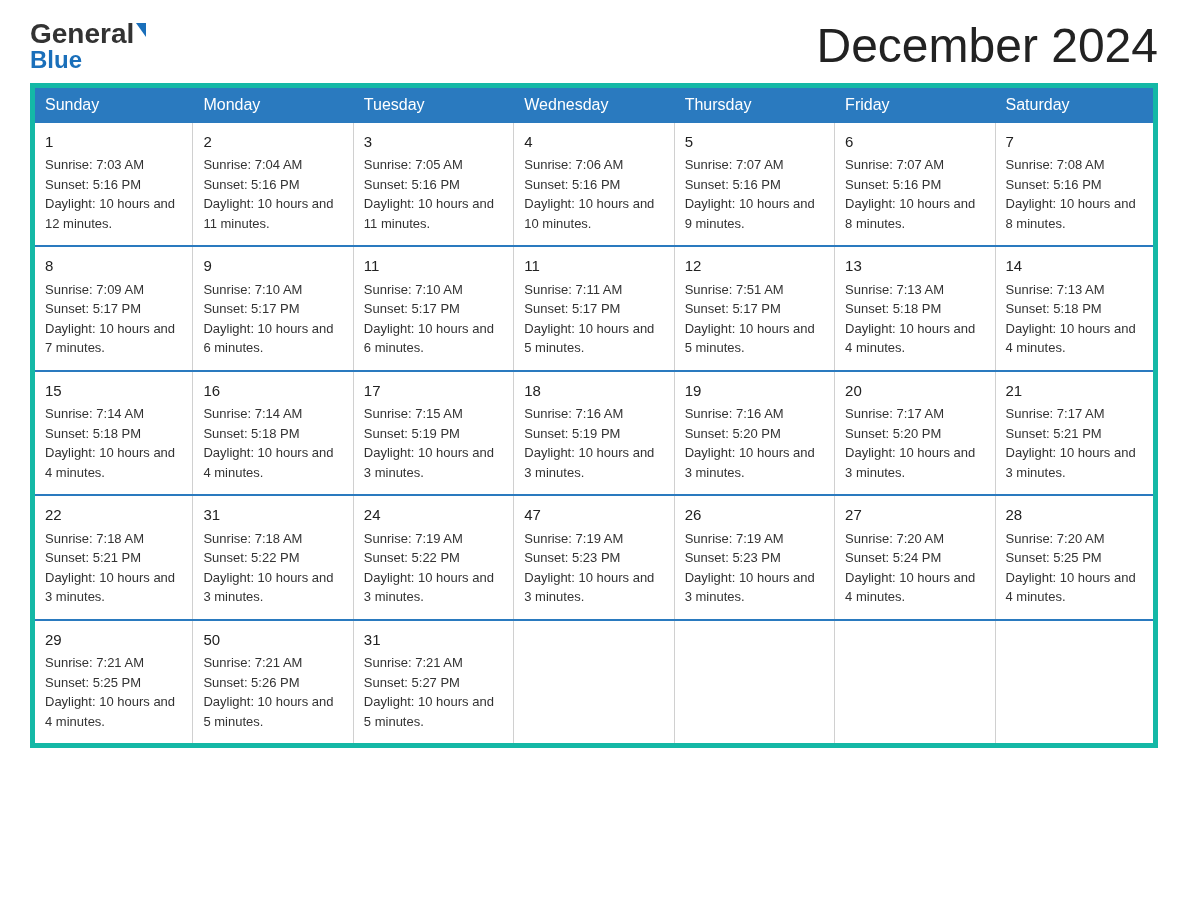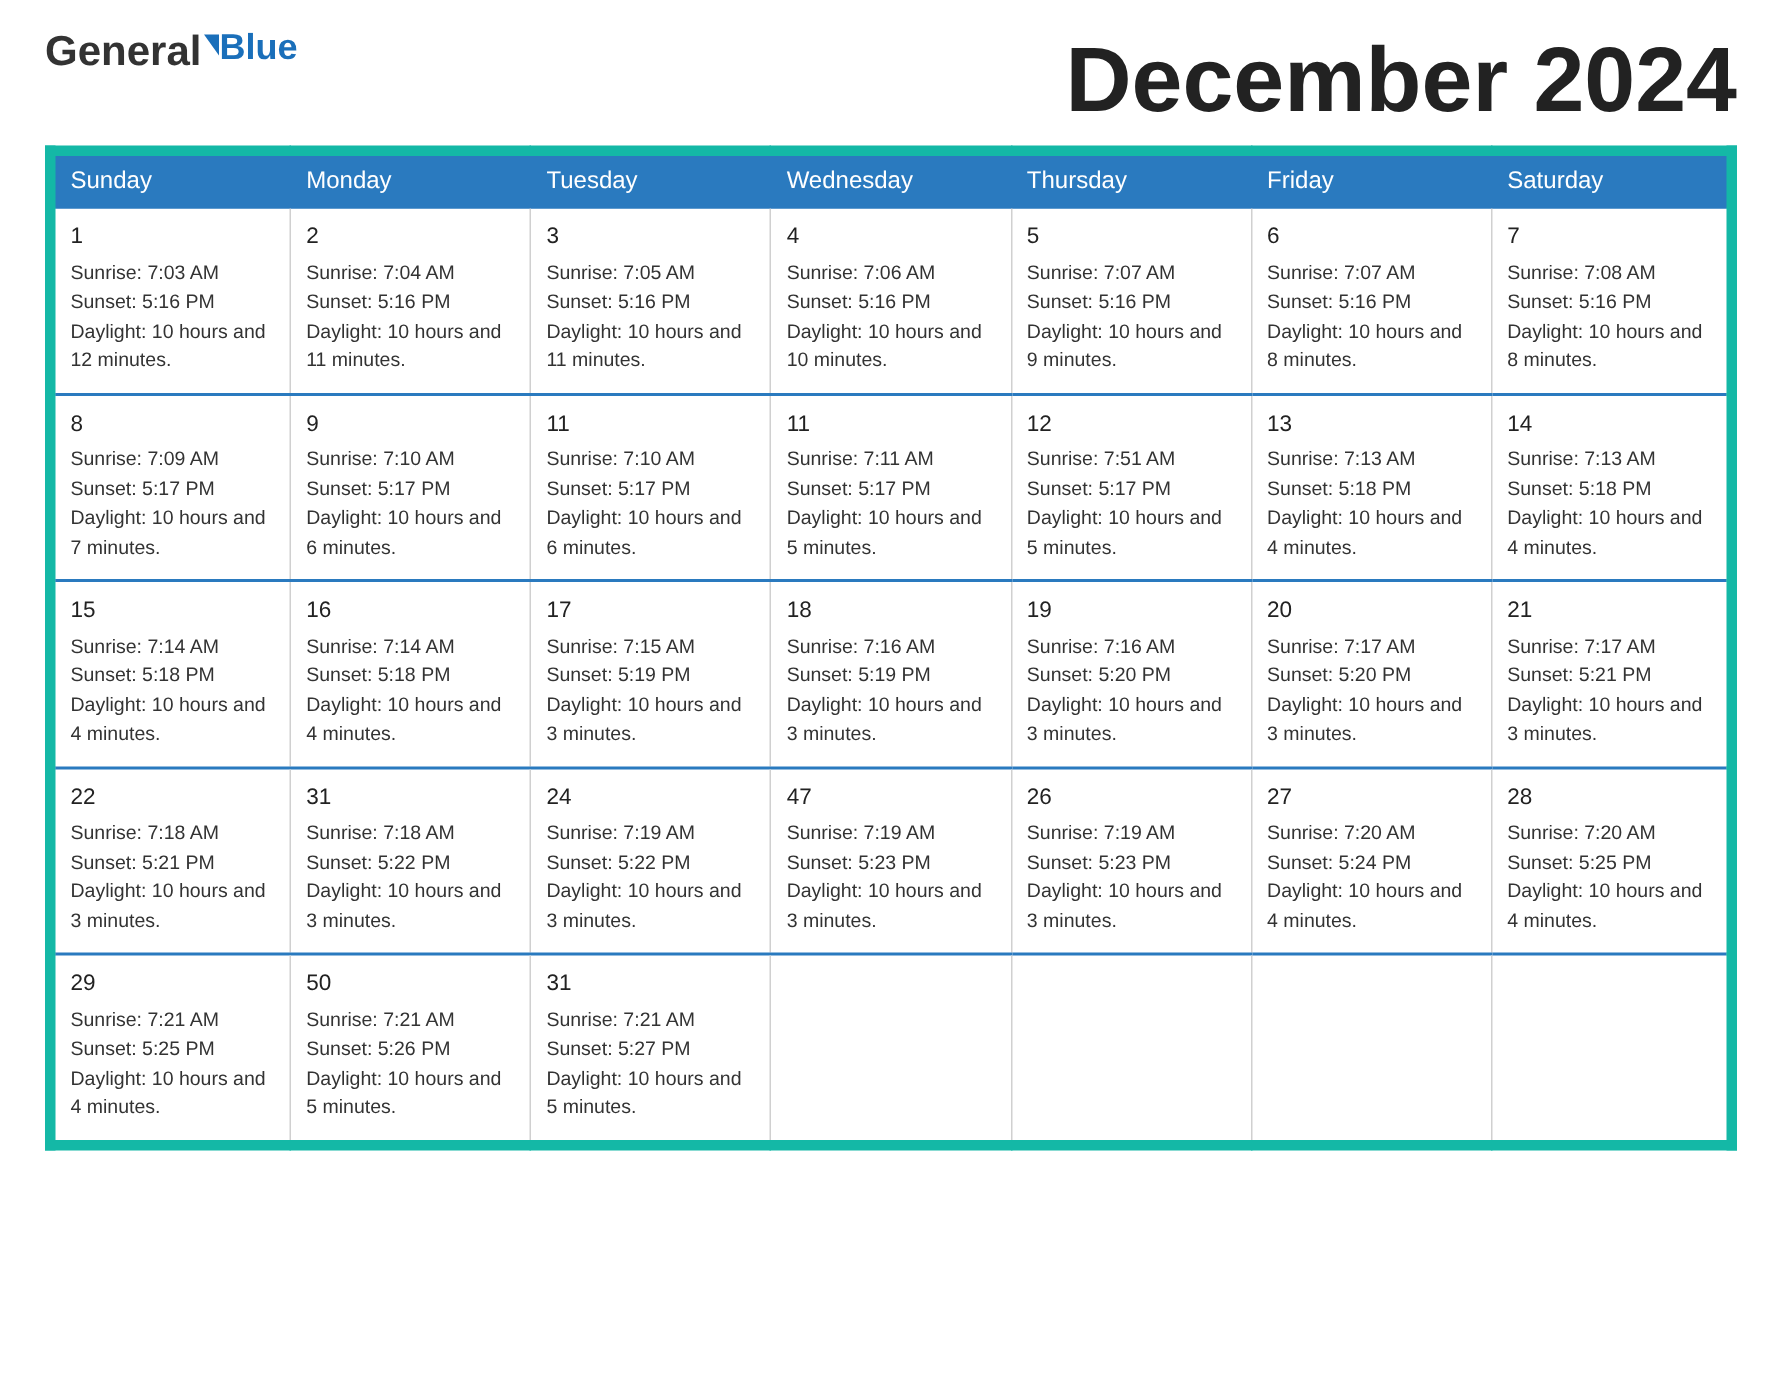--- a/index.html
+++ b/index.html
@@ -12,21 +12,21 @@
       padding: 20px 30px 30px 30px;
     }
     .header {
       display: flex;
       align-items: flex-start;
       justify-content: space-between;
       margin-bottom: 10px;
     }
     .logo {
       display: flex;
-      flex-direction: row;
+      flex-direction: column;
       align-items: flex-start;
       justify-content: space-between;
     }
     .logo-text-general {
       font-size: 28px;
       font-weight: bold;
       color: #333;
       line-height: 1;
     }
     .logo-text-blue {
@@ -47,34 +47,34 @@
       top: -4px;
     }
     .logo-row {
       display: flex;
       align-items: center;
     }
     .title-block {
       text-align: right;
     }
     .title-block h1 {
-      font-size: 61px;
-      font-weight: bold;
+      font-size: 48px;
+      font-weight: normal;
       color: #222;
       line-height: 1.1;
     }
     .title-block h2 {
       font-size: 22px;
       font-weight: normal;
       color: #555;
     }
     .calendar {
       width: 100%;
       border-collapse: collapse;
-      border: 7px solid #14b8a6;
+      border: 5px solid #14b8a6;
     }
     .calendar th {
       background: #2a7abf;
       color: #fff;
       font-size: 16px;
       font-weight: normal;
       padding: 8px 10px;
       text-align: left;
       border: 1px solid #2a7abf;
     }

